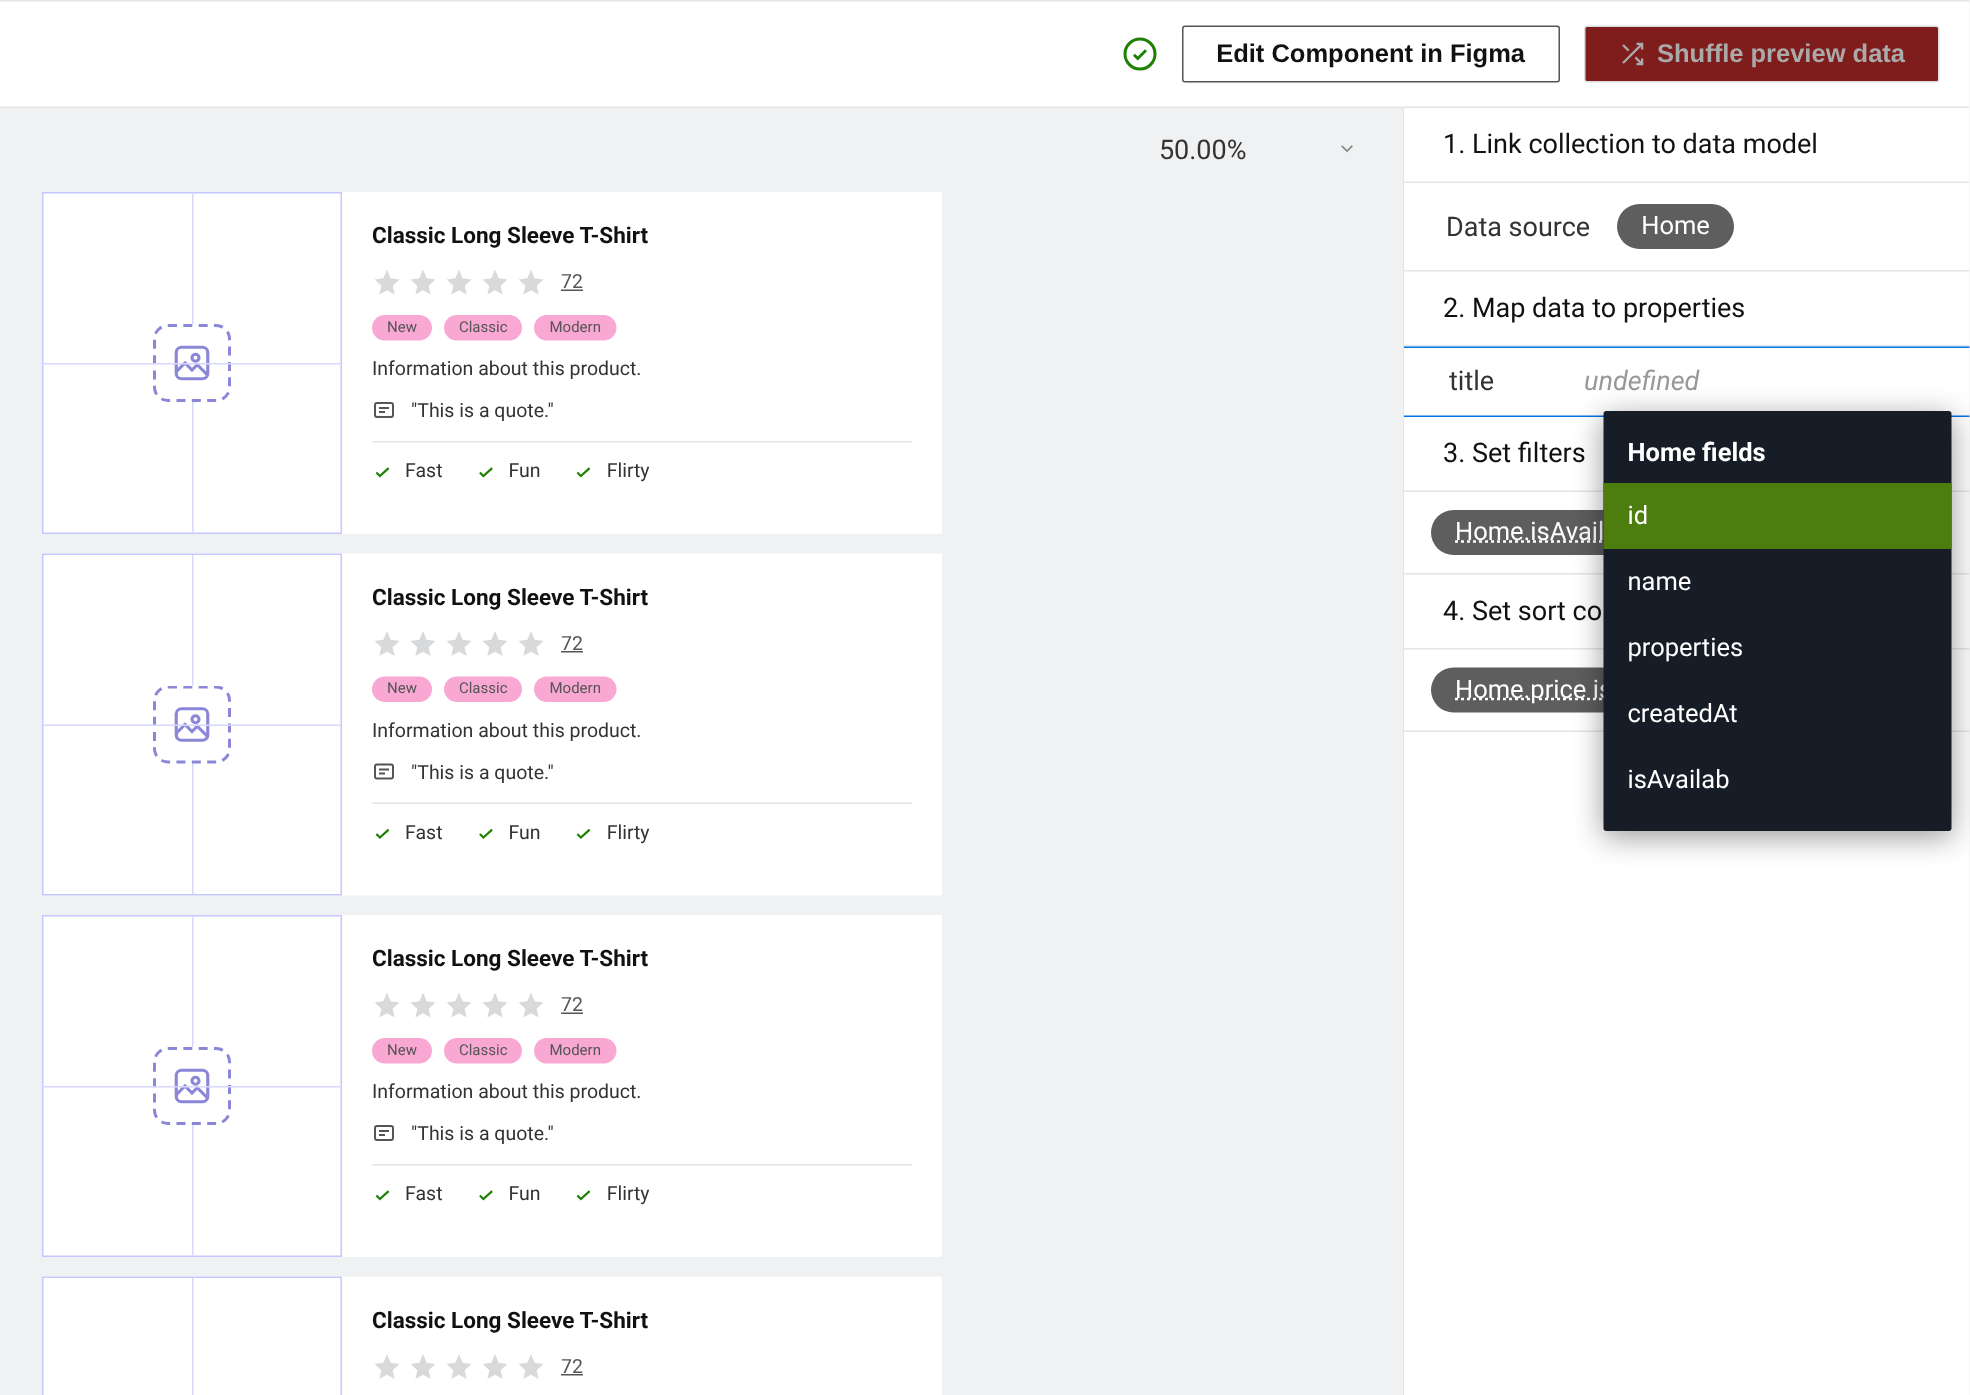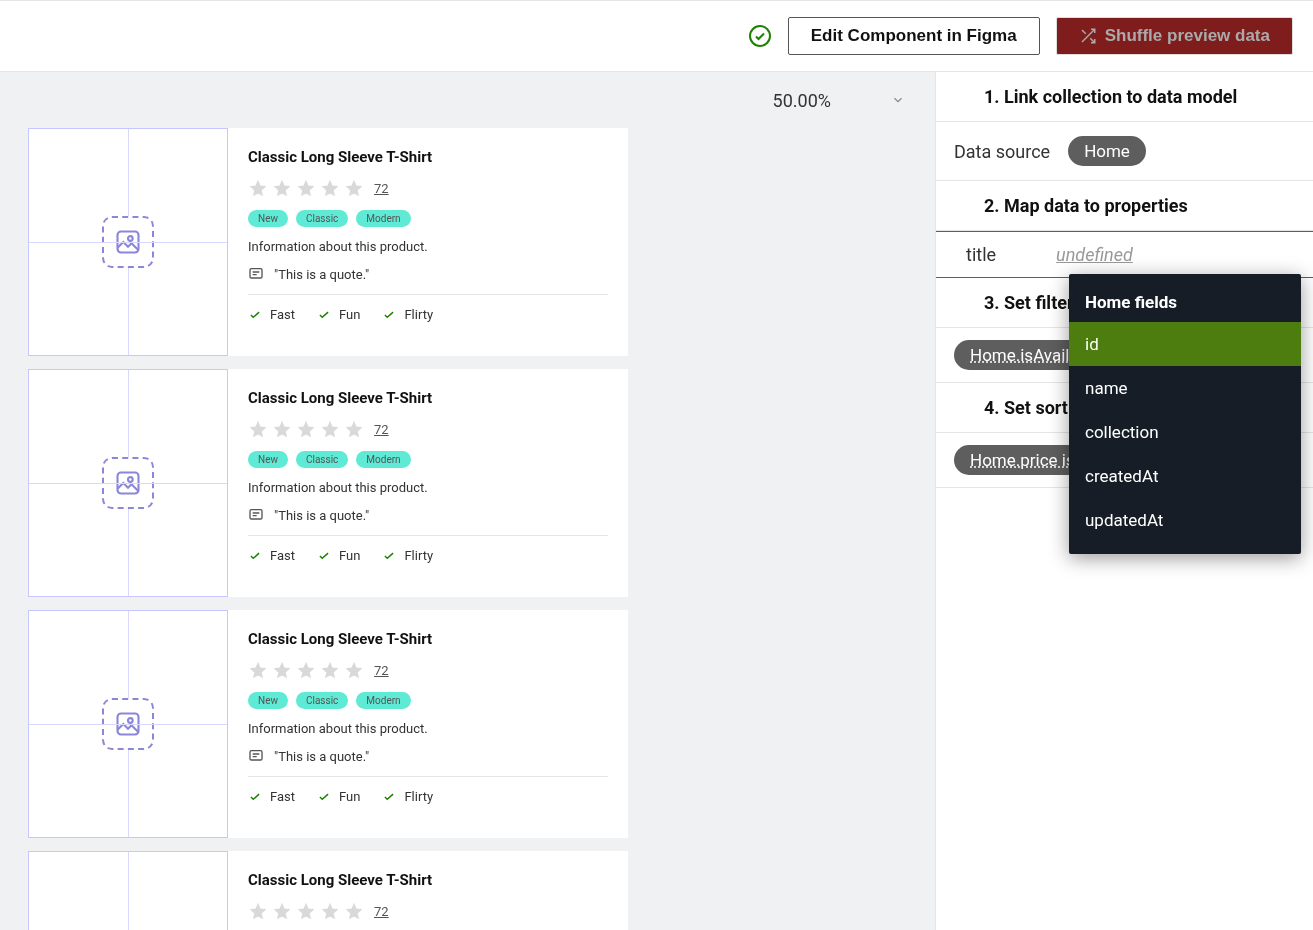--- a/index.html
+++ b/index.html
@@ -22,36 +22,36 @@
 .ph::before { left: 50%; top: 0; bottom: 0; width: 1px; }
 .ph::after { top: 50%; left: 0; right: 0; height: 1px; }
 .ph-icon { position: absolute; top: 50%; left: 50%; transform: translate(-50%,-50%); width: 52px; height: 52px; border: 2px dashed #8b87d8; border-radius: 10px; display: flex; align-items: center; justify-content: center; color: #8b87d8; background:#fff; }
 .body { flex: 1; padding: 20px 20px 14px 20px; display: flex; flex-direction: column; gap: 12px; }
 .title { font-weight: 700; font-size: 15px; color: #111; }
 .stars-row { display: flex; align-items: center; gap: 10px; }
 .stars { display: flex; gap: 4px; }
 .star { width: 20px; height: 20px; color: #d8d9da; }
 .rcount { font-size: 13px; color: #555; text-decoration: underline; }
 .tags { display: flex; gap: 8px; }
-.tag { background: #5eead4; color: #555; font-size: 10px; padding: 3px 10px; border-radius: 10px; }
+.tag { background: #f9a8d4; color: #555; font-size: 10px; padding: 3px 10px; border-radius: 10px; }
 .desc { font-size: 13px; color: #333; }
 .quote-row { display: flex; align-items: center; gap: 10px; font-size: 13px; color: #333; }
 .quote-icon { width: 16px; height: 16px; color: #555; }
 .divider { height: 1px; background: #e5e5e5; }
 .feat-row { display: flex; gap: 22px; }
 .feat { display: flex; align-items: center; gap: 8px; font-size: 13px; color: #333; }
 .check { width: 14px; height: 14px; color: #1d8102; }
 
 .panel { position: absolute; top: 72px; right: 0; width: 378px; bottom: 0; background: #fff; border-left: 1px solid #e5e5e5; }
-.step { padding: 14px 48px; border-bottom: 1px solid #e5e5e5; font-size: 18px; font-weight: 700; color: #111; }
-.ds-row { padding: 14px 18px; border-bottom: 1px solid #e5e5e5; display: flex; align-items: center; gap: 18px; font-size: 18px; color: #333; }
+.step { padding: 14px 26px; border-bottom: 1px solid #e5e5e5; font-size: 18px; font-weight: 400; color: #111; }
+.ds-row { padding: 14px 28px; border-bottom: 1px solid #e5e5e5; display: flex; align-items: center; gap: 18px; font-size: 18px; color: #333; }
 .pill { background: #5e5e5e; color: #fff; padding: 5px 16px; border-radius: 18px; font-size: 17px; }
 .map-row { border-top: 1px solid #0073e6; border-bottom: 1px solid #0073e6; padding: 12px 30px; display: flex; gap: 60px; align-items: center; }
 .prop-label { font-size: 18px; color: #333; }
-.prop-val { font-size: 18px; font-style: italic; color: #999; text-decoration: underline; }
+.prop-val { font-size: 18px; font-style: italic; color: #999; }
 .chip-row { padding: 12px 18px; border-bottom: 1px solid #e5e5e5; display: flex; flex-wrap: wrap; gap: 8px; }
 .fchip { background: #5e5e5e; color: #fff; padding: 5px 16px; border-radius: 18px; font-size: 17px; }
 .fchip span { text-decoration: underline dotted; }
 
 .dropdown { position: absolute; top: 274px; right: 12px; width: 232px; background: #161d26; border-radius: 2px; box-shadow: 0 4px 20px rgba(0,0,0,.4); padding: 10px 0 12px 0; z-index: 50; }
 .dd-head { color: #fff; font-weight: 700; font-size: 17px; padding: 8px 16px 10px 16px; }
 .dd-item { color: #fff; font-size: 17px; padding: 12px 16px; cursor: pointer; }
 .dd-item.sel { background: #4d7c0f; }
 </style>
 </head>
@@ -342,17 +342,17 @@
   <div class="chip-row" id="sorts-row">
       <span class="fchip"><span>Home.price is as</span></span>
     </div>
 </div>
 
 <div class="dropdown">
   <div class="dd-head">Home fields</div>
   <div id="dd-items">
       <div class="dd-item sel">id</div>
       <div class="dd-item">name</div>
-      <div class="dd-item">collection</div>
+      <div class="dd-item">properties</div>
       <div class="dd-item">createdAt</div>
-      <div class="dd-item">updatedAt</div>
+      <div class="dd-item">isAvailab</div>
     </div>
 </div>
 
 </body></html>

